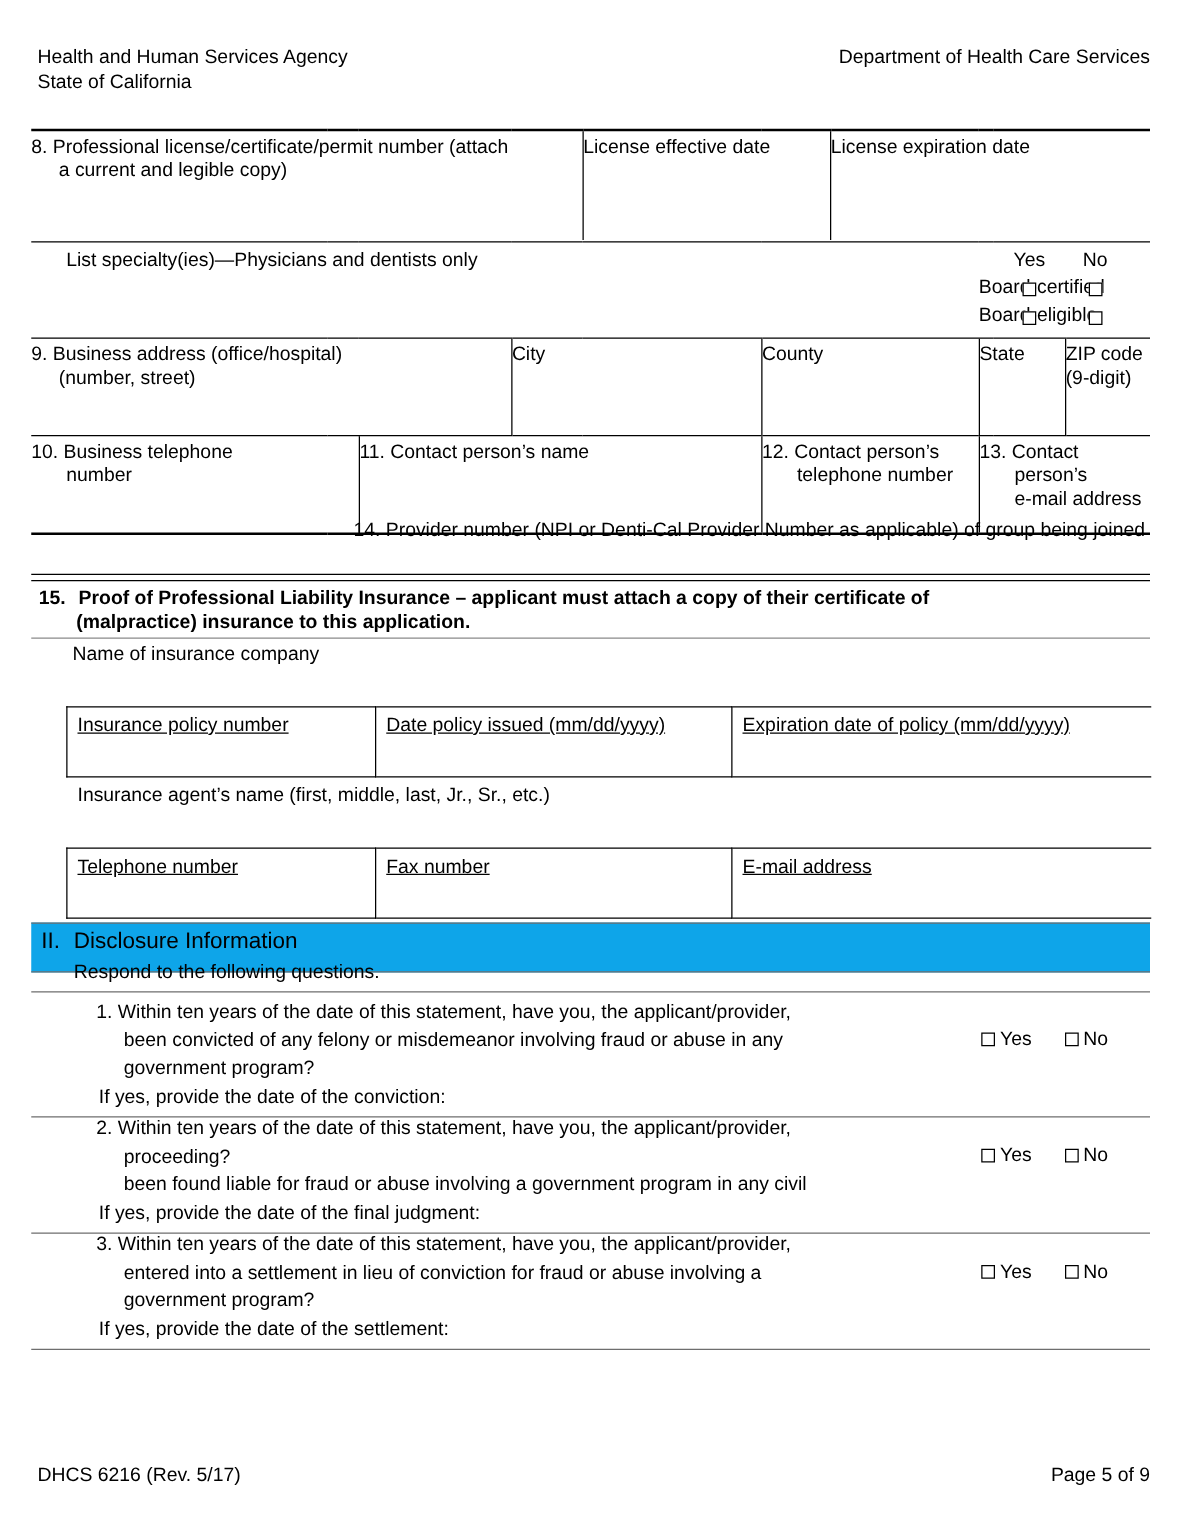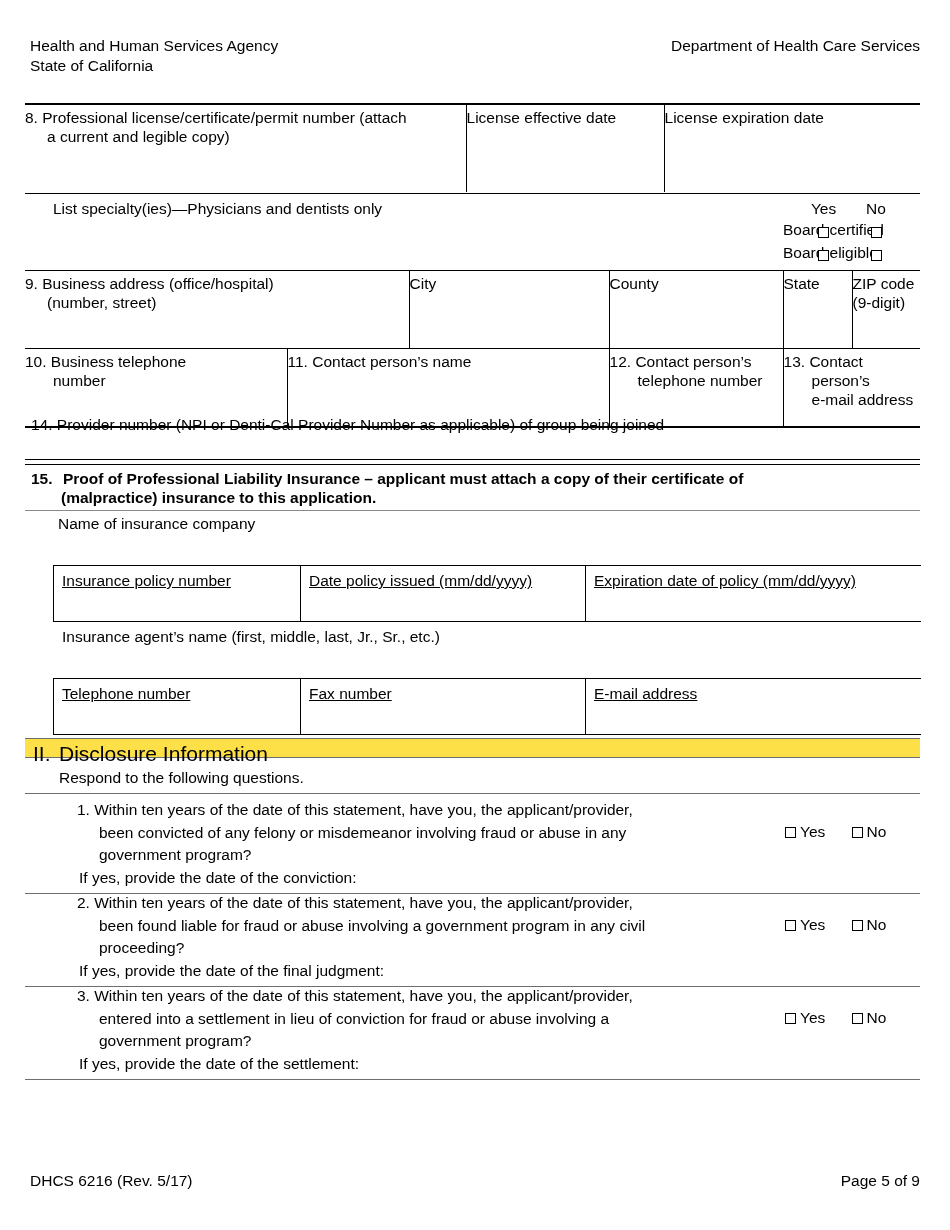--- a/index.html
+++ b/index.html
@@ -85,21 +85,21 @@
   
   .block14 {
     position: absolute;
     left: 25px;
     top: 412px;
     width: 895px;
     border-bottom: 1px solid #000;
     height: 48px;
     box-sizing: border-box;
   }
-  .block14 .txt { padding: 4px 4px 0 6px; font-size: 15.5px; }
+  .block14 .txt { padding: 4px 4px 0 6px; font-size: 15.5px; text-align: right; }
 
   
   .block15 {
     position: absolute;
     left: 25px;
     top: 464px;
     width: 895px;
     border-top: 1.6px solid #000;
     border-bottom: 1.6px solid #8a8a8a;
     box-sizing: border-box;
@@ -159,26 +159,26 @@
     height: 56px;
     box-sizing: border-box;
   }
 
   
   .sectbar {
     position: absolute;
     left: 25px;
     top: 738px;
     width: 895px;
-    height: 20px;
-    background: #fde047;
+    height: 40px;
+    background: #0ea5e9;
     border-top: 1.4px solid #6e6e6e;
     border-bottom: 1.4px solid #6e6e6e;
     box-sizing: border-box;
-    font-size: 21px;
+    font-size: 18px;
     padding: 3px 0 0 8px;
   }
   .sectbar .rn { display: inline-block; width: 26px; }
 
   .respond {
     position: absolute;
     left: 25px;
     top: 766px;
     width: 895px;
     height: 28px;
@@ -446,22 +446,22 @@
         <span class="opt"><span class="cbx"></span><span>Yes</span></span>
         <span class="opt"><span class="cbx"></span><span>No</span></span>
       </div>
     </div>
   </div>
 
   <div class="q" style="top:887px;">
     <div class="q-inner">
       <div class="q-text">
         <span class="qline">2. Within ten years of the date of this statement, have you, the applicant/provider,</span>
+        <span class="qline" style="text-indent:0;">proceeding?</span>
         <span class="qline" style="text-indent:0;">been found liable for fraud or abuse involving a government program in any civil</span>
-        <span class="qline" style="text-indent:0;">proceeding?</span>
         <span class="ifyes">If yes, provide the date of the final judgment:</span>
       </div>
       <div class="q-opts">
         <span class="opt"><span class="cbx"></span><span>Yes</span></span>
         <span class="opt"><span class="cbx"></span><span>No</span></span>
       </div>
     </div>
   </div>
 
   <div class="q" style="top:980px;">

